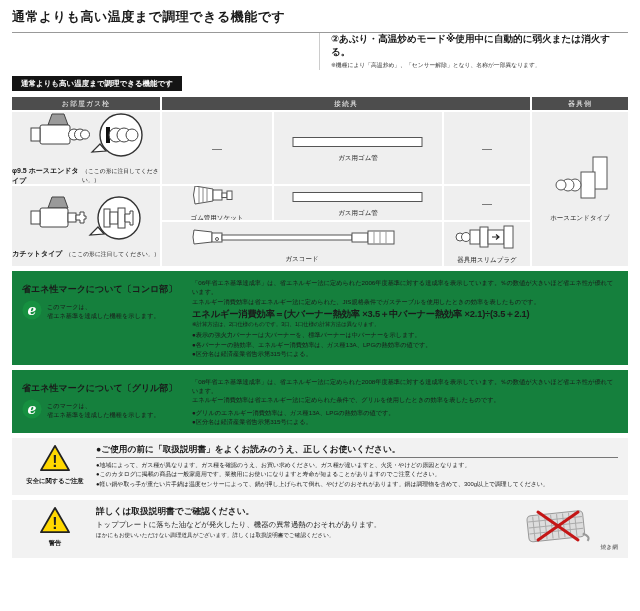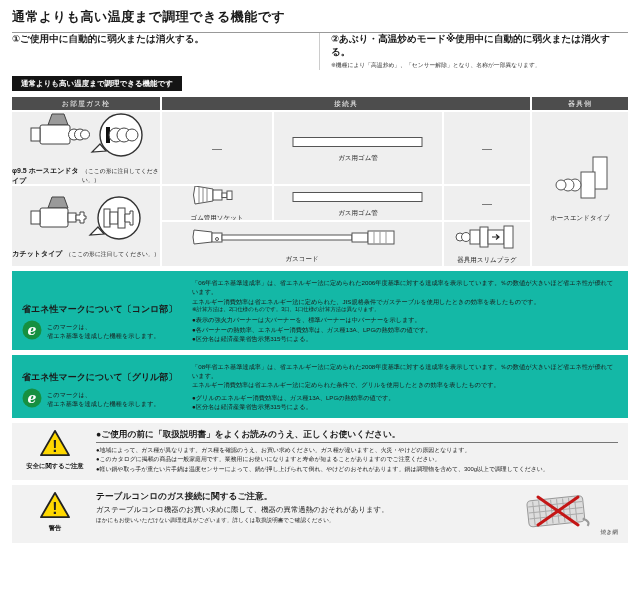--- a/index.html
+++ b/index.html
@@ -31,21 +31,21 @@
   .a23{grid-area:3/1/5/2} .b2{grid-area:3/2/4/3} .c2{grid-area:3/3/4/4} .d2{grid-area:3/4/4/5}
   .bc3{grid-area:4/2/5/4} .d3{grid-area:4/4/5/5}
   .valve-row { display:flex; align-items:center; }
   .cap-row { display:flex; align-items:baseline; gap:3px; margin-top:1px; }
   .cap { font-size:7px; font-weight:bold; }
   .cap2 { font-size:5.8px; }
   .cap3 { font-size:6.5px; margin-top:2px; }
   .dash { font-size:10px; color:#555; }
 
   
-  .ecobox { background:#14b8a6; display:flex; padding:7px 10px 6px 10px; margin-top:5px;align-items:flex-end; }
+  .ecobox { background:#15803d; display:flex; padding:7px 10px 6px 10px; margin-top:5px; }
   .eco-left { width:170px; flex:none; padding-top:5px; }
   .eco-title { font-size:9px; font-weight:bold; margin-bottom:4px; }
   .mark-row { display:flex; gap:5px; }
   .mark-text { font-size:6.2px; line-height:1.5; padding-top:2px; }
   .eco-right { flex:1; }
   .eco-p { font-size:6.2px; line-height:1.5; }
   .formula { font-size:9.3px; font-weight:bold; margin-top:2px; letter-spacing:-.2px; }
   .tiny { font-size:5.4px; margin-bottom:2px; }
   .eco-b { font-size:6.2px; line-height:1.55; }
 
@@ -65,21 +65,20 @@
 </head>
 <body>
 
 <div class="page">
 
   <div class="title">通常よりも高い温度まで調理できる機能です</div>
 
 
   <div class="cols">
     <div class="col col-left">
-      <div class="h1">①ご使用中に自動的に弱火または消火する。</div>
     </div>
     <div class="col col-right">
       <div class="h1">②あぶり・高温炒めモード※使用中に自動的に弱火または消火する。</div>
       <div class="note">※機種により「高温炒め」、「センサー解除」となり、名称が一部異なります。</div>
     </div>
   </div>
 
   <div class="tag">通常よりも高い温度まで調理できる機能です</div>
 
   <div class="gtable">
@@ -241,20 +240,21 @@
         </span>
         <div class="mark-text">
           <div>このマークは、</div>
           <div>省エネ基準を達成した機種を示します。</div>
         </div>
       </div>
     </div>
     <div class="eco-right">
       <div class="eco-p">「06年省エネ基準達成率」は、省エネルギー法に定められた2006年度基準に対する達成率を表示しています。％の数値が大きいほど省エネ性が優れています。</div>
       <div class="eco-p">エネルギー消費効率は省エネルギー法に定められた、JIS規格条件でガステーブルを使用したときの効率を表したものです。</div>
+      <div class="formula">エネルギー消費効率＝(大バーナー熱効率 ×3.5＋中バーナー熱効率 ×2.1)÷(3.5＋2.1)</div>
       <div class="tiny">※計算方法は、2口仕様のものです。3口、1口仕様の計算方法は異なります。</div>
       <div class="eco-b">●表示の強火力バーナーは大バーナーを、標準バーナーは中バーナーを示します。</div>
       <div class="eco-b">●各バーナーの熱効率、エネルギー消費効率は、ガス種13A、LPGの熱効率の値です。</div>
       <div class="eco-b">●区分名は経済産業省告示第315号による。</div>
     </div>
   </div>
 
   
   <div class="ecobox">
     <div class="eco-left">
@@ -304,22 +304,22 @@
     <div class="warn-left">
       <span>
         <svg width="32" height="28" viewBox="0 0 34 30">
           <polygon points="17,2 32,28 2,28" fill="#ffd800" stroke="#222" stroke-width="2" stroke-linejoin="round"></polygon>
           <text x="17" y="25" text-anchor="middle" font-size="17" font-weight="bold" fill="#222">!</text>
         </svg>
       </span>
       <div class="warn-label">警告</div>
     </div>
     <div class="warn-main">
-      <div class="warn-head">テーブルコンロのガス接続に関するご注意。</div>
-      <div class="warn-body">ガステーブルコンロ機器のお買い求めに際して、機器の異常過熱のおそれがあります。</div>
+      <div class="warn-head">詳しくは取扱説明書でご確認ください。</div>
+      <div class="warn-body">トッププレートに落ちた油などが発火したり、機器の異常過熱のおそれがあります。</div>
       <div class="warn-note">ほかにもお使いいただけない調理道具がございます。詳しくは取扱説明書でご確認ください。</div>
     </div>
     <div class="warn-img">
       <span>
         <svg width="76" height="40" viewBox="0 0 76 40">
           <g transform="rotate(-6 38 20)">
             <rect x="8" y="5" width="56" height="26" rx="4" fill="#ddd" stroke="#999"></rect>
             <g stroke="#aaa" stroke-width="1">
               <line x1="14" y1="6" x2="14" y2="30"></line>
                 <line x1="20" y1="6" x2="20" y2="30"></line>

